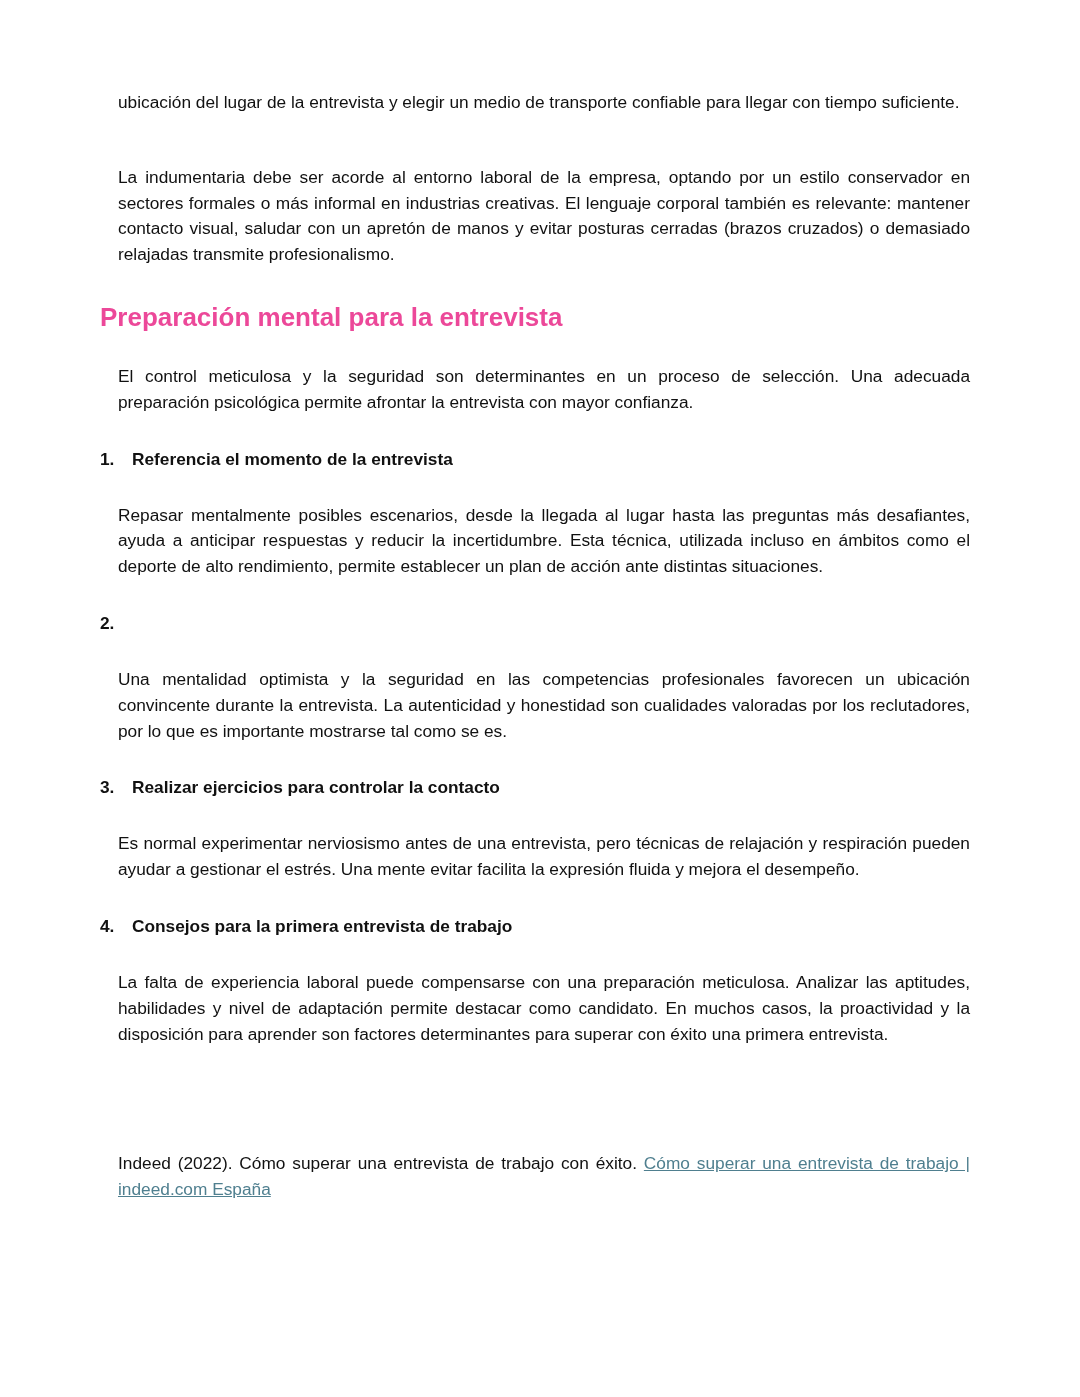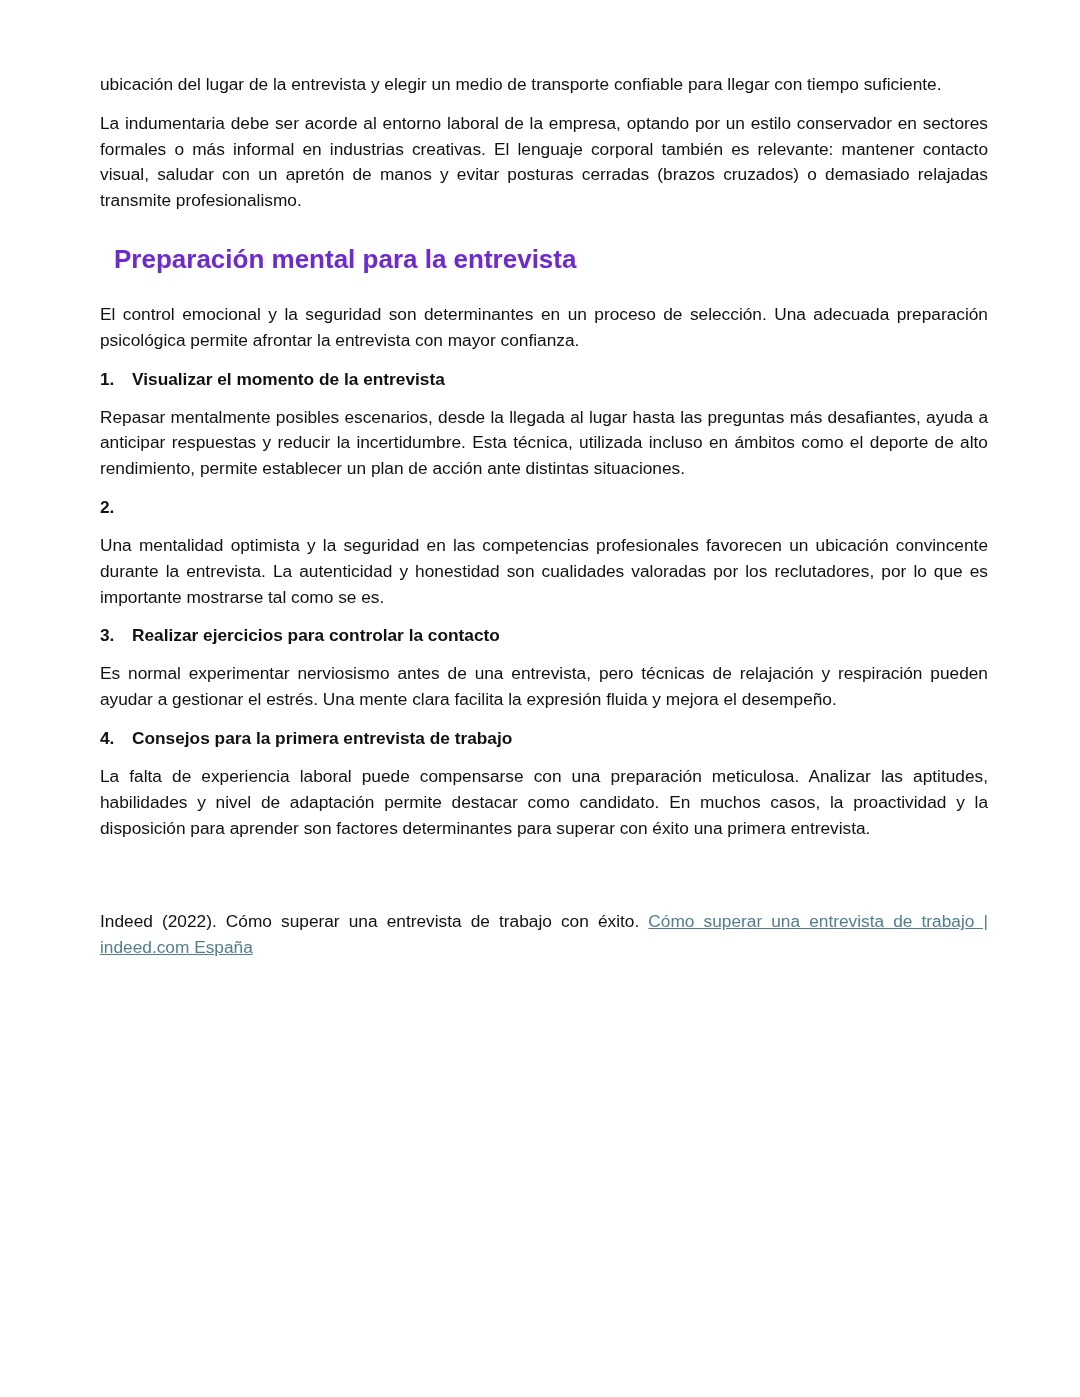--- a/index.html
+++ b/index.html
@@ -1,61 +1,61 @@
 <!DOCTYPE html>
 <html><head>
 <meta charset="utf-8">
 <style>
   html, body { margin: 0; padding: 0; background: #ffffff; }
   body { width: 1080px; height: 1397px; position: relative; overflow: hidden;
          font-family: "Liberation Sans", "DejaVu Sans", sans-serif; color: #111111; }
   .page { position: absolute; left: 100px; top: 72px; width: 888px; }
-  p { margin: 0; font-size: 17.3px; line-height: 25.8px; text-align: justify; }
+  p { margin: 18px; font-size: 17.3px; line-height: 25.8px; text-align: justify; }
   p.last-left { text-align-last: left; }
   .gap-s { height: 13px; }
-  h2 { margin: 14px; font-size: 26px; font-weight: bold; line-height: 34px; color: #6d28d9; }
+  h2 { margin: 0; font-size: 26px; font-weight: bold; line-height: 34px; color: #ec4899; }
   .item { font-size: 17.3px; font-weight: bold; line-height: 25px; display: flex; }
   .item .num { width: 32px; }
   a.ref-link { color: #4f7f8f; text-decoration: underline; }
 </style>
 </head>
 <body>
 
 <div class="page">
   <p>ubicación del lugar de la entrevista y elegir un medio de transporte confiable para llegar con tiempo suficiente.</p>
   <div class="gap-s"></div>
   <p>La indumentaria debe ser acorde al entorno laboral de la empresa, optando por un estilo conservador en sectores formales o más informal en industrias creativas. El lenguaje corporal también es relevante: mantener contacto visual, saludar con un apretón de manos y evitar posturas cerradas (brazos cruzados) o demasiado relajadas transmite profesionalismo.</p>
 
   <div style="height:14px"></div>
   <h2>Preparación mental para la entrevista</h2>
   <div style="height:12px"></div>
-  <p>El control emocional y la seguridad son determinantes en un proceso de selección. Una adecuada preparación psicológica permite afrontar la entrevista con mayor confianza.</p>
+  <p>El control meticulosa y la seguridad son determinantes en un proceso de selección. Una adecuada preparación psicológica permite afrontar la entrevista con mayor confianza.</p>
 
   <div style="height:13px"></div>
   <div class="item">
     <span class="num">1.</span>
-    <span>Visualizar el momento de la entrevista</span>
+    <span>Referencia el momento de la entrevista</span>
   </div>
   <div style="height:13px"></div>
   <p>Repasar mentalmente posibles escenarios, desde la llegada al lugar hasta las preguntas más desafiantes, ayuda a anticipar respuestas y reducir la incertidumbre. Esta técnica, utilizada incluso en ámbitos como el deporte de alto rendimiento, permite establecer un plan de acción ante distintas situaciones.</p>
 
   <div style="height:13px"></div>
   <div class="item">
     <span class="num">2.</span>
   </div>
   <div style="height:13px"></div>
   <p>Una mentalidad optimista y la seguridad en las competencias profesionales favorecen un ubicación convincente durante la entrevista. La autenticidad y honestidad son cualidades valoradas por los reclutadores, por lo que es importante mostrarse tal como se es.</p>
 
   <div style="height:13px"></div>
   <div class="item">
     <span class="num">3.</span>
     <span>Realizar ejercicios para controlar la contacto</span>
   </div>
   <div style="height:13px"></div>
-  <p>Es normal experimentar nerviosismo antes de una entrevista, pero técnicas de relajación y respiración pueden ayudar a gestionar el estrés. Una mente clara facilita la expresión fluida y mejora el desempeño.</p>
+  <p>Es normal experimentar nerviosismo antes de una entrevista, pero técnicas de relajación y respiración pueden ayudar a gestionar el estrés. Una mente evitar facilita la expresión fluida y mejora el desempeño.</p>
 
   <div style="height:13px"></div>
   <div class="item">
     <span class="num">4.</span>
     <span>Consejos para la primera entrevista de trabajo</span>
   </div>
   <div style="height:13px"></div>
   <p>La falta de experiencia laboral puede compensarse con una preparación meticulosa. Analizar las aptitudes, habilidades y nivel de adaptación permite destacar como candidato. En muchos casos, la proactividad y la disposición para aprender son factores determinantes para superar con éxito una primera entrevista.</p>
 
   <div style="height:56px"></div>

